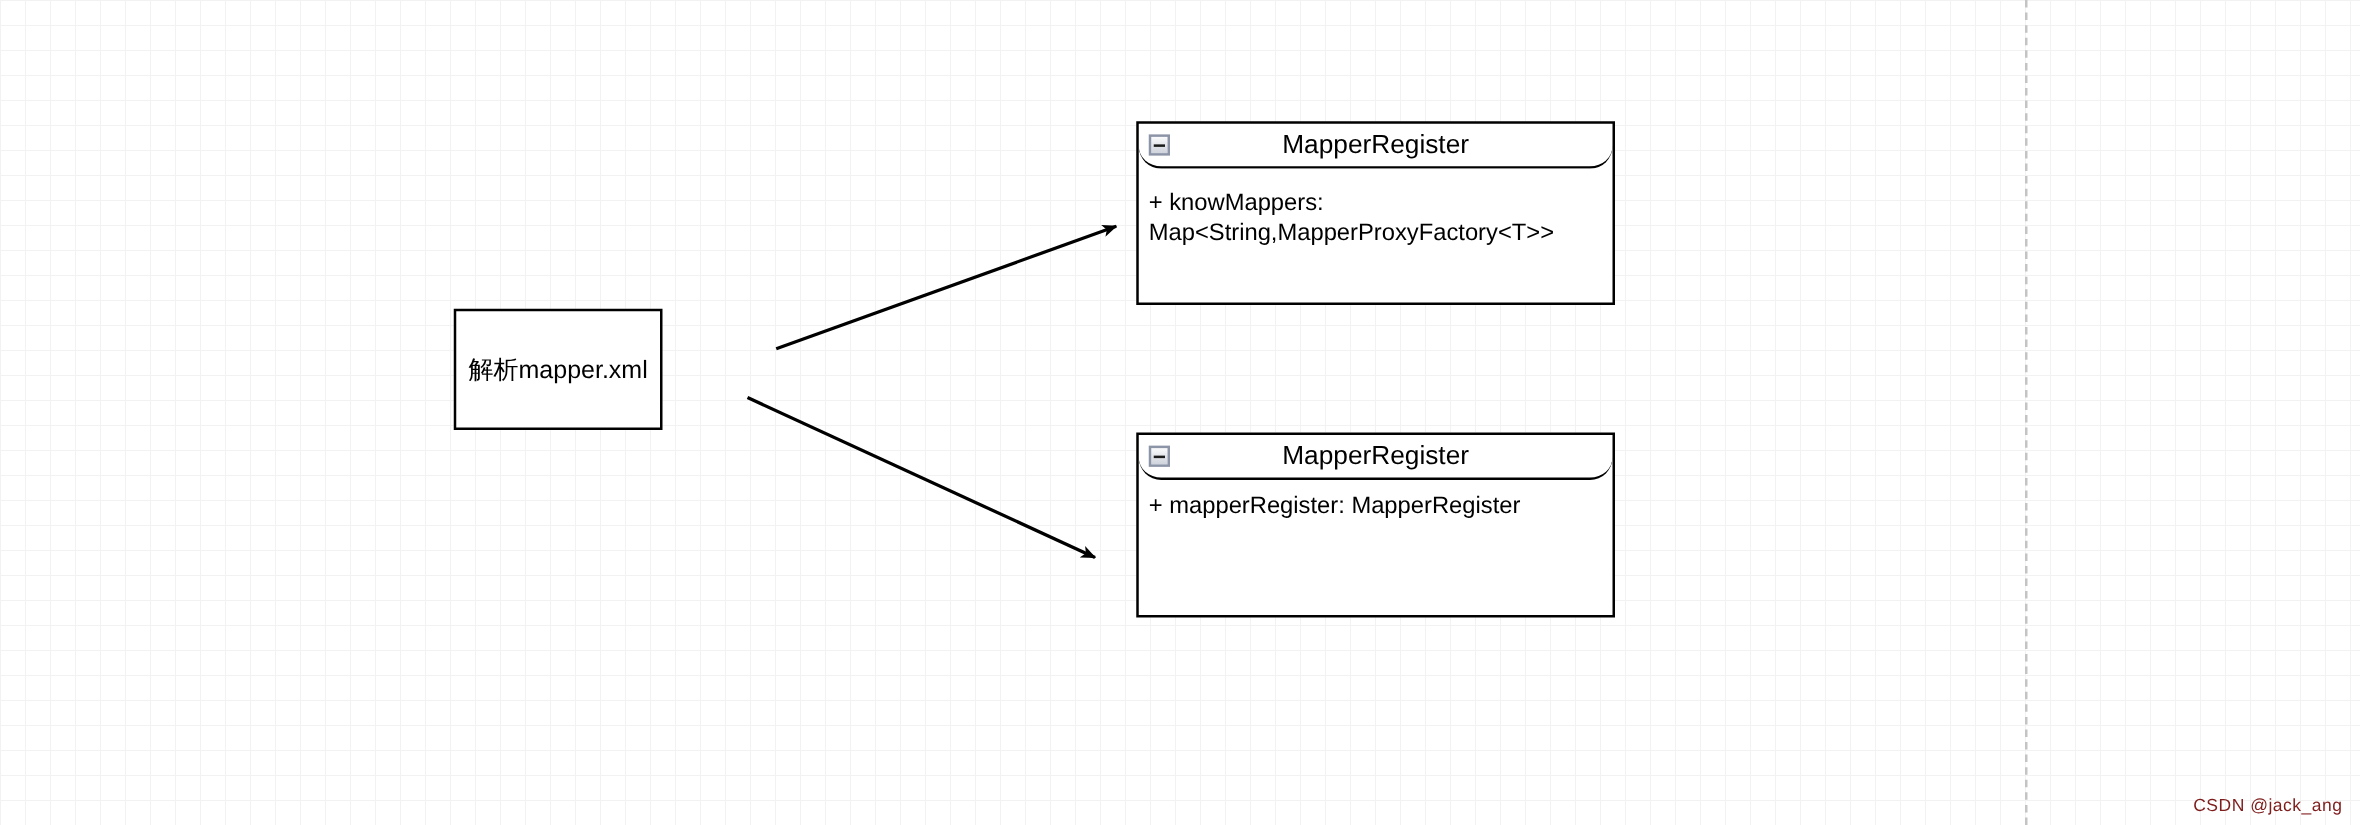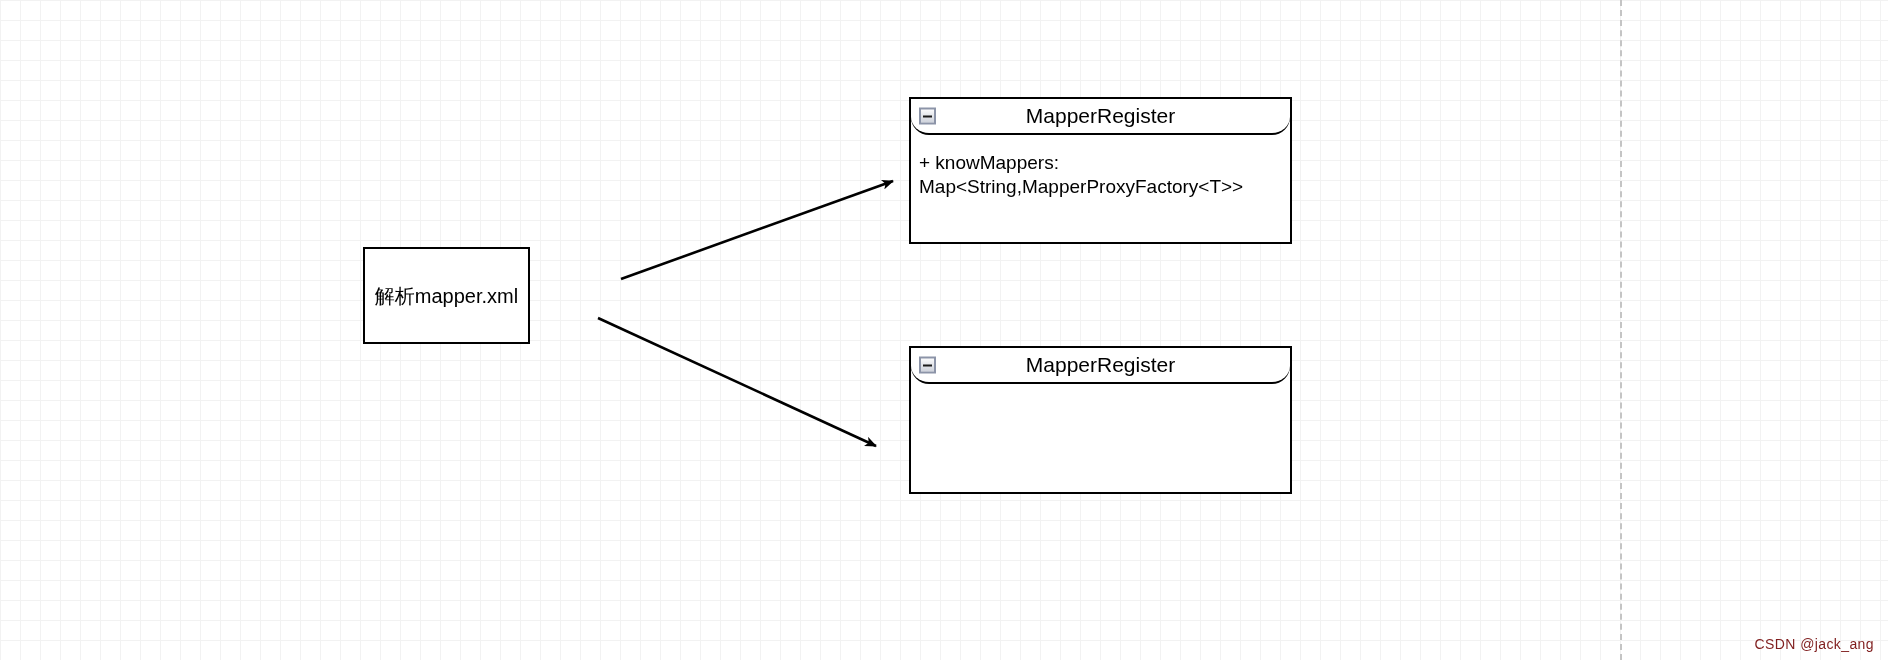--- a/index.html
+++ b/index.html
@@ -185,16 +185,17 @@
 </div>
 
 <div class="uml-class" id="class-configuration">
   <div class="uml-header">
     <span class="collapse-icon">
         <i></i>
       </span>
     <span class="uml-title">MapperRegister</span>
   </div>
   <div class="uml-body">
+    <div class="uml-attr">+ mapperRegister: MapperRegister</div>
   </div>
 </div>
 
 <div id="watermark">CSDN @jack_ang</div>
 
 </body></html>

